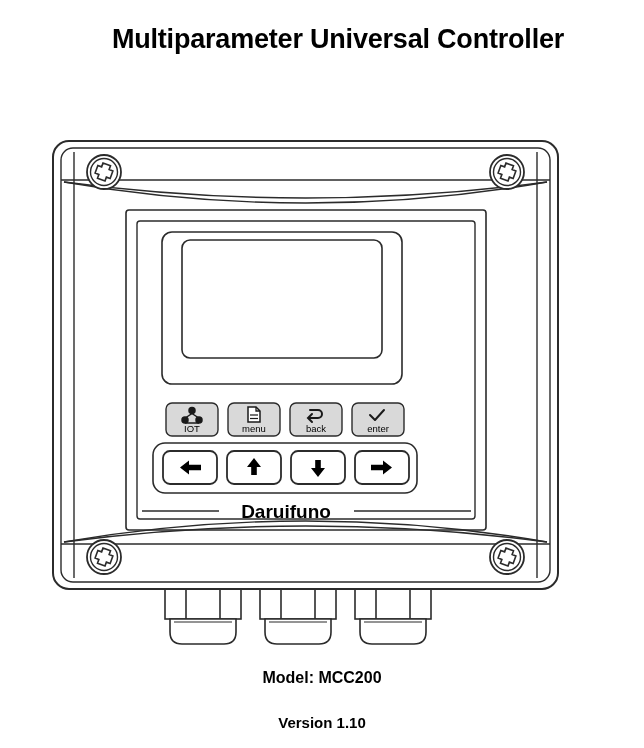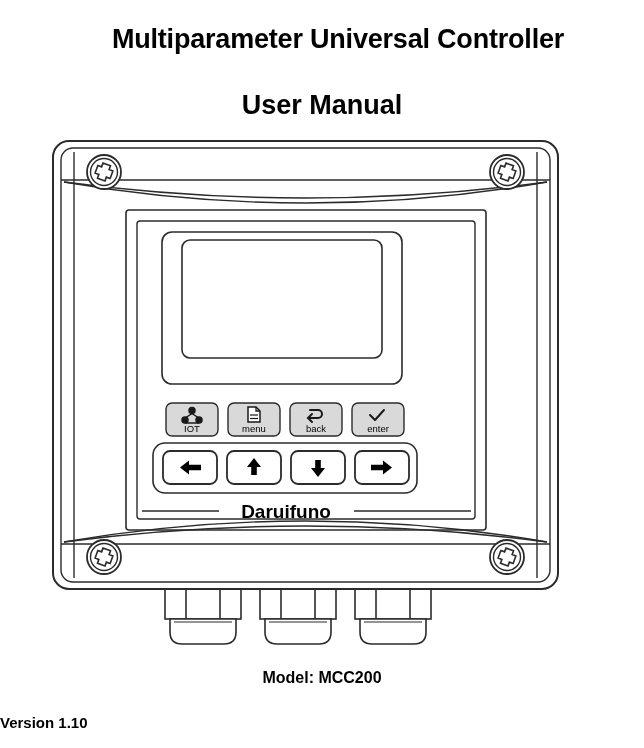--- a/index.html
+++ b/index.html
@@ -57,21 +57,21 @@
     text-align: center;
     font-size: 16px;
     font-weight: bold;
     color: #000;
   }
   .footer-version {
     position: absolute;
     left: 0;
     top: 714px;
     width: 644px;
-    text-align: left;
+    text-align: center;
     font-size: 15px;
     font-weight: bold;
     color: #000;
   }
   svg { display: block; }
   .btn-label {
     font-family: "Liberation Sans", sans-serif;
     font-size: 9.5px;
     fill: #000;
   }
@@ -82,21 +82,20 @@
     fill: #000;
   }
 </style>
 </head>
 <body>
 
 <div class="page">
 
   <div class="title-main">Multiparameter Universal Controller</div>
 
-  <div class="title-sub">User Manual</div>
 
   <div class="device-wrap">
     <svg width="544" height="520" viewBox="0 0 544 520">
 
       <g fill="#ffffff" stroke="#2b2b2b" stroke-width="1.6">
         <rect x="131" y="455" width="76" height="32"></rect>
         <line x1="152" y1="455" x2="152" y2="487"></line>
         <line x1="186" y1="455" x2="186" y2="487"></line>
         <path d="M136 487 L202 487 L202 500 Q202 512 190 512 L148 512 Q136 512 136 500 Z"></path>
         <path d="M140 490 L198 490" stroke-width="1.2"></path>

